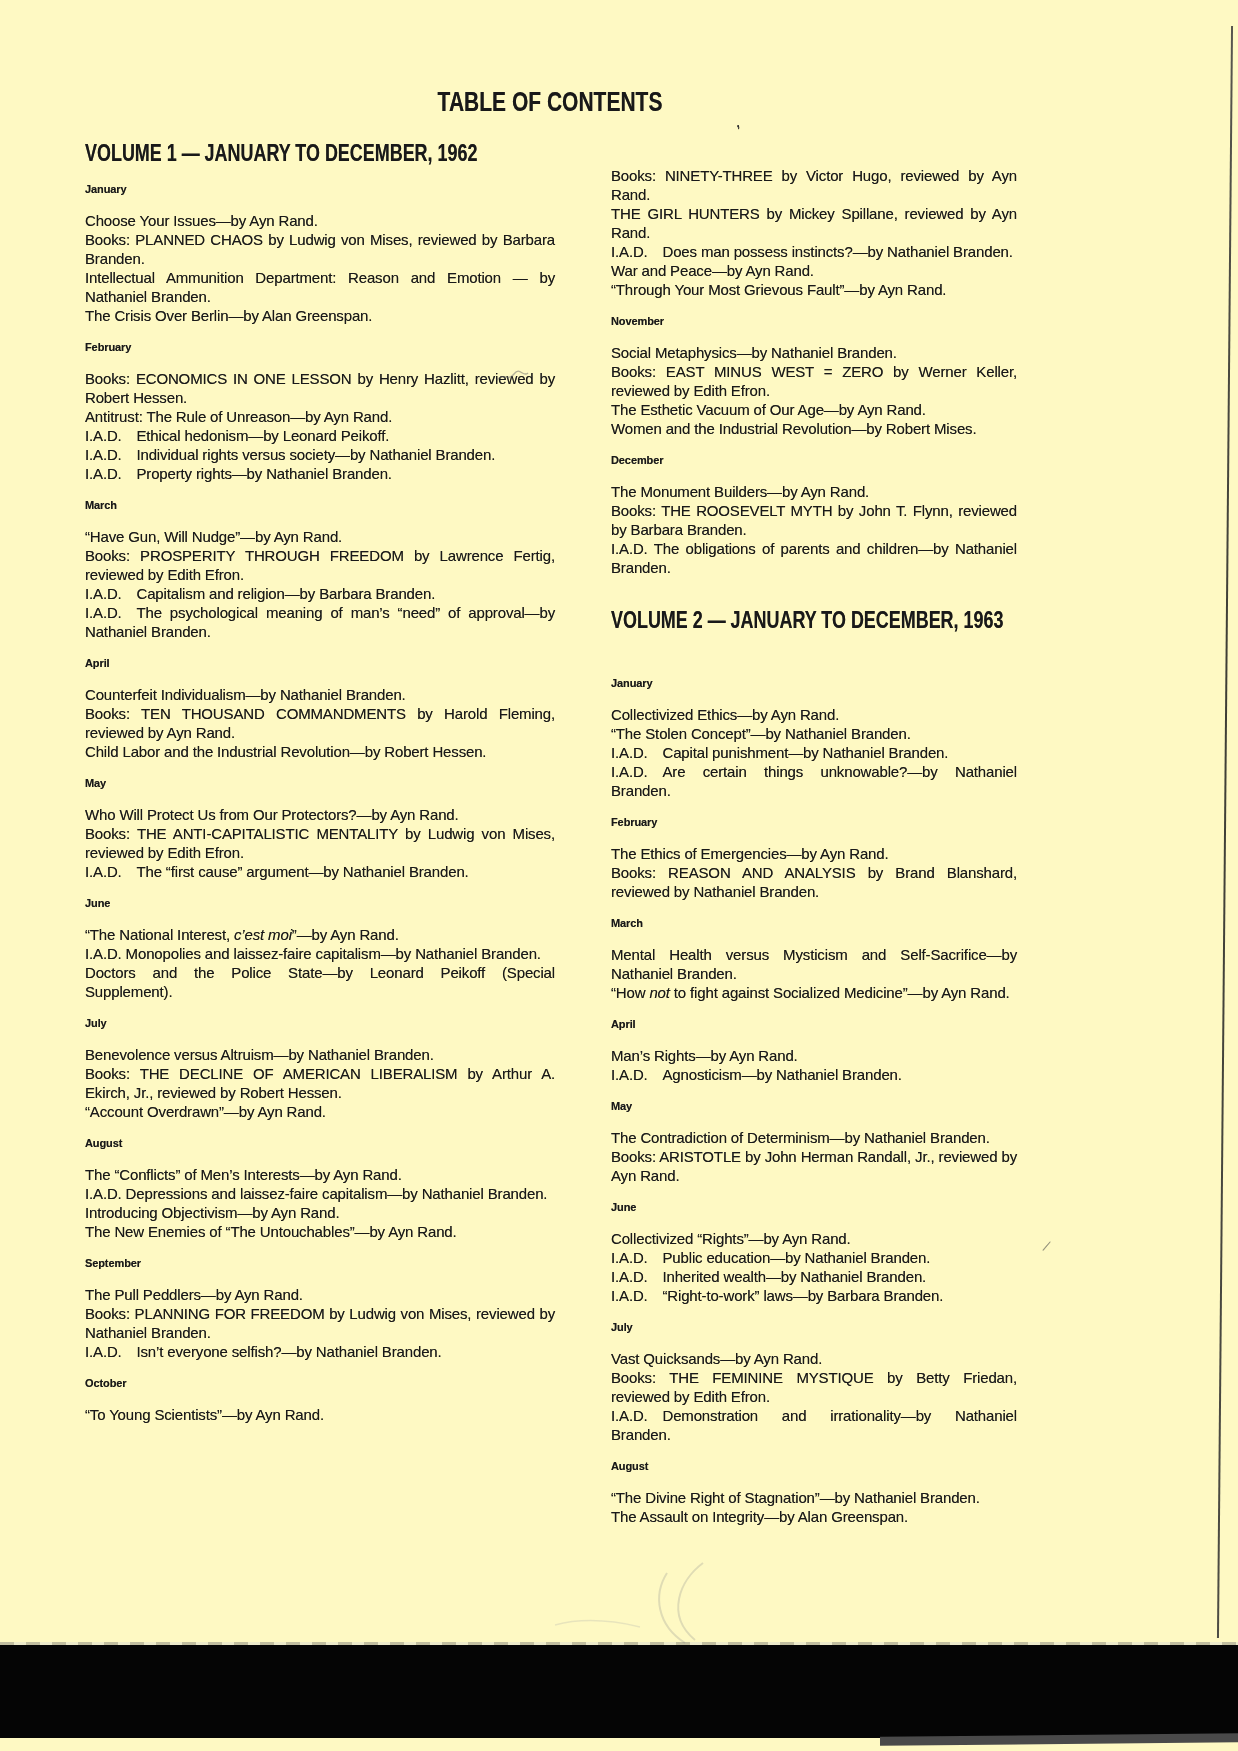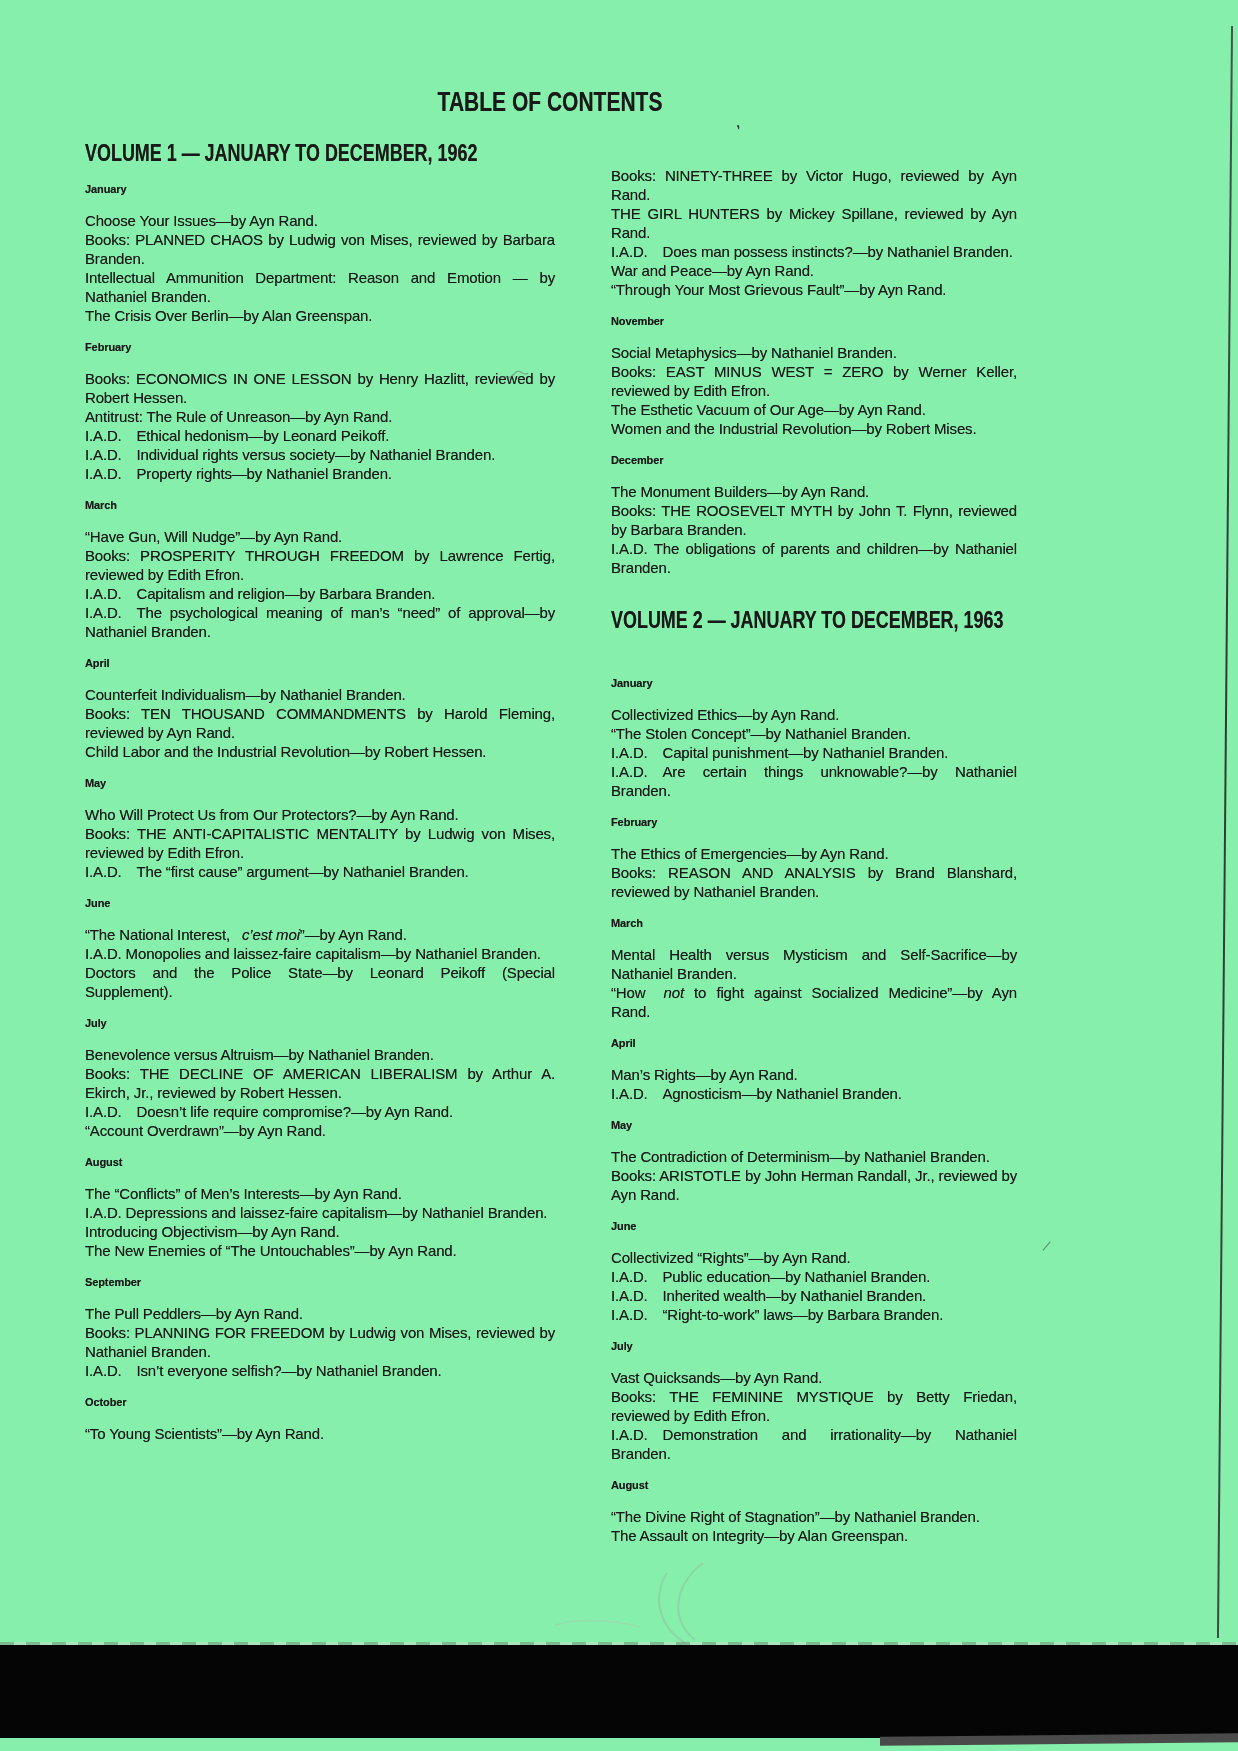--- a/index.html
+++ b/index.html
@@ -1,19 +1,19 @@
 <!DOCTYPE html>
 <html><head>
 <meta charset="utf-8">
 <style>
   html,body{margin:0;padding:0;background:#e8e8e6;}
   .page{
     position:relative;
     width:1238px;height:1751px;
-    background:#86efac;
+    background:#fef9c3;
     overflow:hidden;
     color:#191919;
     font-family:"Liberation Sans",sans-serif;
     text-shadow:0 0 .4px rgba(10,10,10,.55);
   }
   .page-title{
     position:absolute;left:0;top:86px;width:1100px;margin:0;
     text-align:center;
     font-size:28px;font-weight:bold;letter-spacing:0px;white-space:nowrap;
     transform:scaleX(.75);transform-origin:550px 50%;
@@ -28,21 +28,21 @@
   }
   .volume-heading.v2{margin:30px 0 40px 0;}
   .month{
     font-size:11px;font-weight:bold;line-height:19px;
     margin:13px 0 12px 0;letter-spacing:-.1px;
   }
   .entry{
     margin:0;font-size:15px;line-height:19px;
     text-align:justify;letter-spacing:-.15px;
   }
-  .entry i{font-style:italic;margin-left:8px;}
+  .entry i{font-style:italic;}
   
   .edge-line{
     position:absolute;left:1224px;top:26px;width:2px;height:1612px;
     background:linear-gradient(#3a3a3a,#1c1c1c 40%,#2e2e2e);
     transform:rotate(.5deg);opacity:.85;
   }
   .bottom-bar{
     position:absolute;left:0;top:1645px;width:1238px;height:93px;
     background:#050505;
   }
@@ -100,21 +100,20 @@
         <p class="entry"><span>Who Will Protect Us from Our Protectors?—by Ayn Rand.</span></p>
         <p class="entry"><span>Books: THE ANTI-CAPITALISTIC MENTALITY by Ludwig von Mises, reviewed by Edith Efron.</span></p>
         <p class="entry"><span>I.A.D. The “first cause” argument—by Nathaniel Branden.</span></p>
         <h3 class="month">June</h3>
         <p class="entry"><span>“The National Interest, </span><i>c’est moi</i><span>”—by Ayn Rand.</span></p>
         <p class="entry"><span>I.A.D. Monopolies and laissez-faire capitalism—by Nathaniel Branden.</span></p>
         <p class="entry"><span>Doctors and the Police State—by Leonard Peikoff (Special Supplement).</span></p>
         <h3 class="month">July</h3>
         <p class="entry"><span>Benevolence versus Altruism—by Nathaniel Branden.</span></p>
         <p class="entry"><span>Books: THE DECLINE OF AMERICAN LIBERALISM by Arthur A. Ekirch, Jr., reviewed by Robert Hessen.</span></p>
-        <p class="entry"><span>I.A.D. Doesn’t life require compromise?—by Ayn Rand.</span></p>
         <p class="entry"><span>“Account Overdrawn”—by Ayn Rand.</span></p>
         <h3 class="month">August</h3>
         <p class="entry"><span>The “Conflicts” of Men’s Interests—by Ayn Rand.</span></p>
         <p class="entry"><span>I.A.D. Depressions and laissez-faire capitalism—by Nathaniel Branden.</span></p>
         <p class="entry"><span>Introducing Objectivism—by Ayn Rand.</span></p>
         <p class="entry"><span>The New Enemies of “The Untouchables”—by Ayn Rand.</span></p>
         <h3 class="month">September</h3>
         <p class="entry"><span>The Pull Peddlers—by Ayn Rand.</span></p>
         <p class="entry"><span>Books: PLANNING FOR FREEDOM by Ludwig von Mises, reviewed by Nathaniel Branden.</span></p>
         <p class="entry"><span>I.A.D. Isn’t everyone selfish?—by Nathaniel Branden.</span></p>

